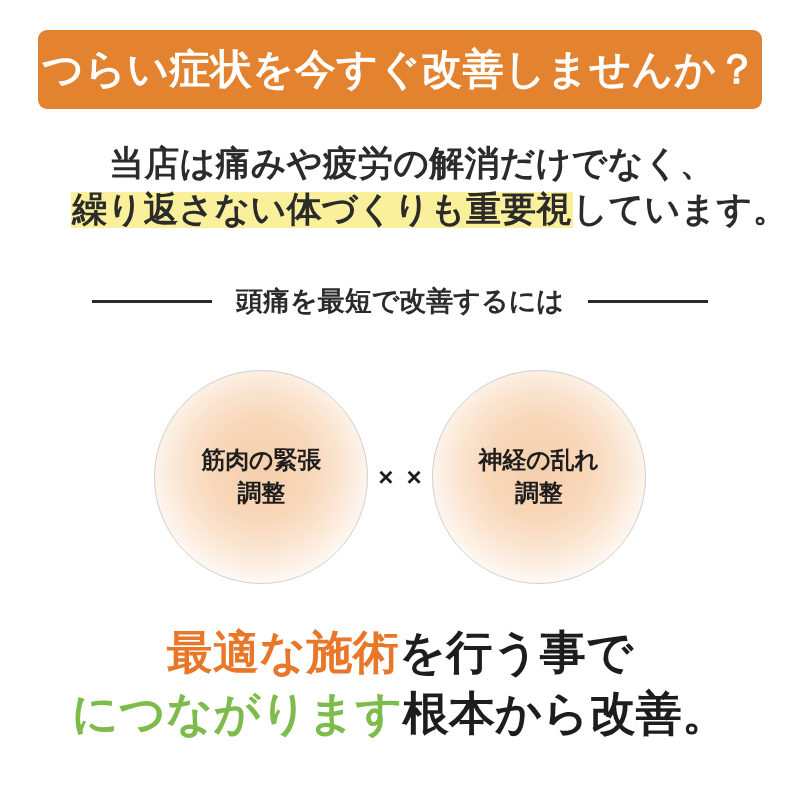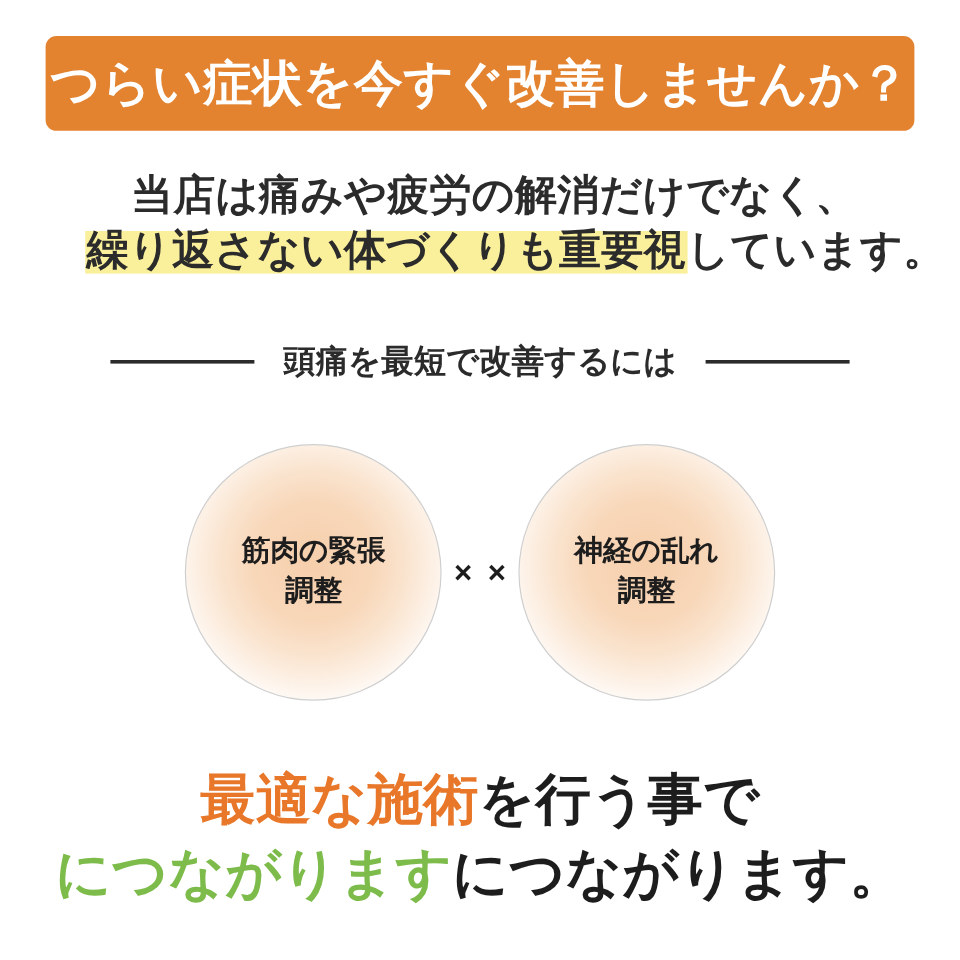--- a/index.html
+++ b/index.html
@@ -140,21 +140,21 @@
     color: #1d1d1d;
     line-height: 1;
     flex: 0 0 auto;
     padding: 0 3px;
   }
 
   
   .conclusion {
     position: absolute;
     left: 0;
-    top: 636px;
+    top: 622px;
     width: 800px;
     text-align: center;
   }
   .concl-line {
     font-size: 46px;
     font-weight: bold;
     line-height: 1.32;
     color: #1d1d1d;
     white-space: nowrap;
     letter-spacing: 0.2px;
@@ -203,17 +203,17 @@
 調整</span>
     </div>
 
   </div>
 
   <div class="conclusion">
     <div class="concl-line">
       <span class="accent-orange">最適な施術</span><span>を行う事で</span>
     </div>
     <div class="concl-line">
-      <span class="accent-green">につながります</span><span>につながります。</span>
+      <span class="accent-green">につながります</span><span>根本から改善。</span>
     </div>
   </div>
 
 </div>
 
 </body></html>

